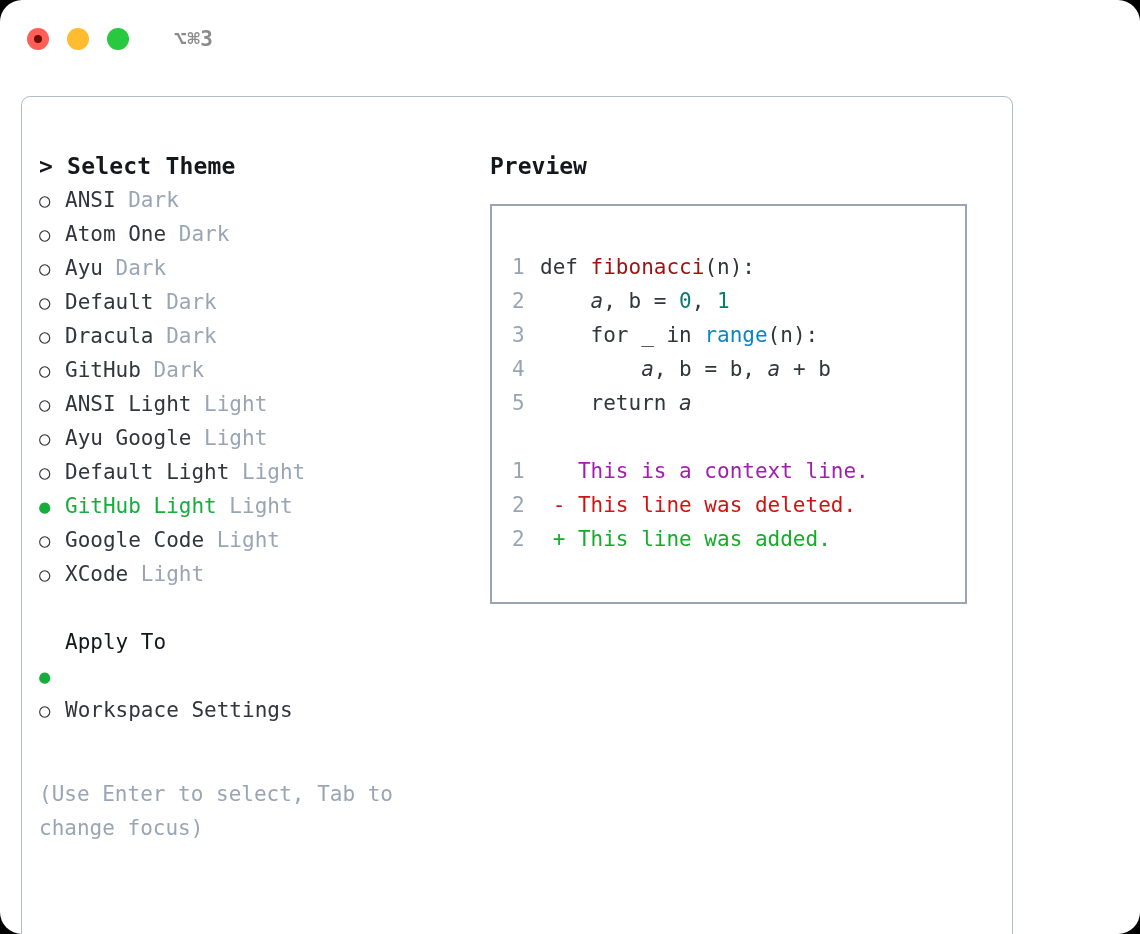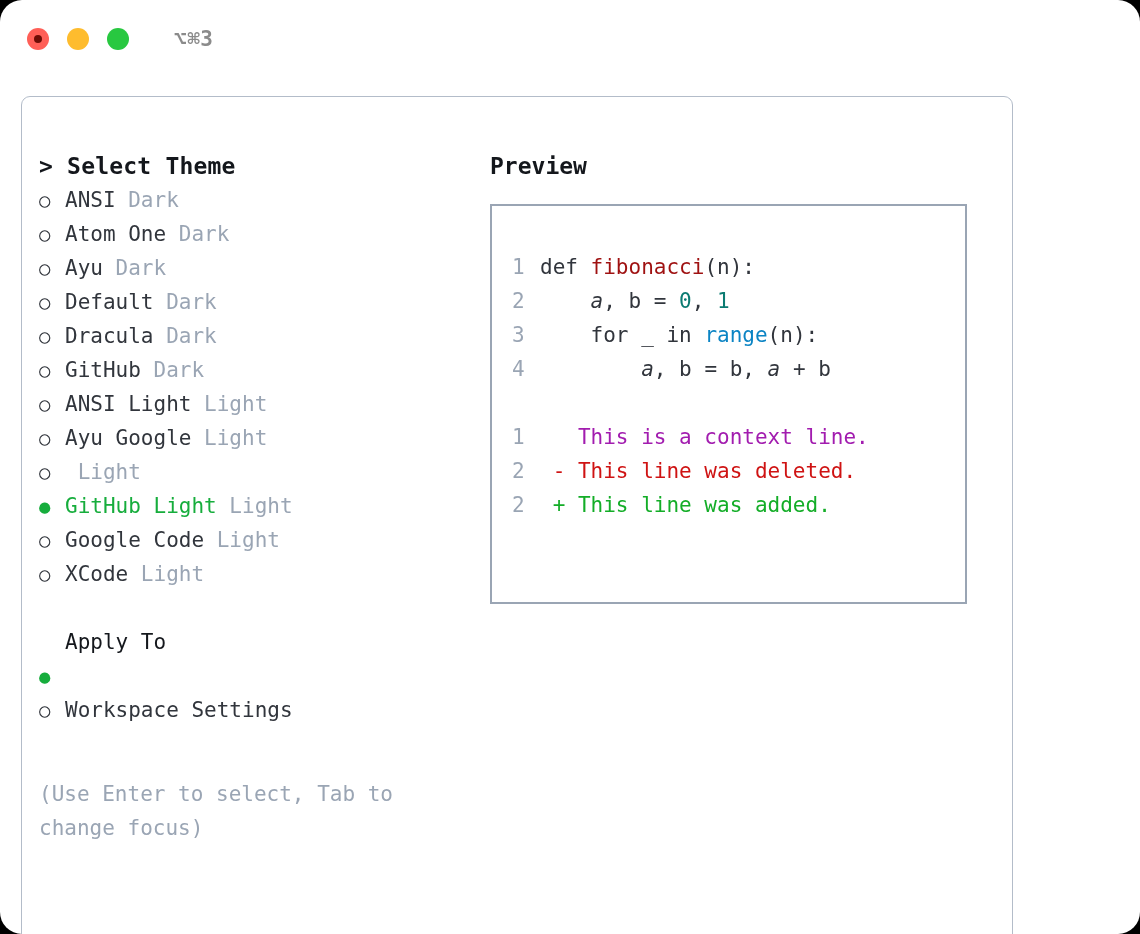--- a/index.html
+++ b/index.html
@@ -210,21 +210,21 @@
 
         <div class="theme-list" id="theme-list">
             <div class="row"><span class="bullet">○</span><span class="row-name">ANSI</span><span class="row-tag"> Dark</span></div>
             <div class="row"><span class="bullet">○</span><span class="row-name">Atom One</span><span class="row-tag"> Dark</span></div>
             <div class="row"><span class="bullet">○</span><span class="row-name">Ayu</span><span class="row-tag"> Dark</span></div>
             <div class="row"><span class="bullet">○</span><span class="row-name">Default</span><span class="row-tag"> Dark</span></div>
             <div class="row"><span class="bullet">○</span><span class="row-name">Dracula</span><span class="row-tag"> Dark</span></div>
             <div class="row"><span class="bullet">○</span><span class="row-name">GitHub</span><span class="row-tag"> Dark</span></div>
             <div class="row"><span class="bullet">○</span><span class="row-name">ANSI Light</span><span class="row-tag"> Light</span></div>
             <div class="row"><span class="bullet">○</span><span class="row-name">Ayu Google</span><span class="row-tag"> Light</span></div>
-            <div class="row"><span class="bullet">○</span><span class="row-tag"> Light</span></div>
+            <div class="row"><span class="bullet">○</span><span class="row-name">Default Light</span><span class="row-tag"> Light</span></div>
             <div class="row selected"><span class="bullet sel">●</span><span class="row-name">GitHub Light</span><span class="row-tag"> Light</span></div>
             <div class="row"><span class="bullet">○</span><span class="row-name">Google Code</span><span class="row-tag"> Light</span></div>
             <div class="row"><span class="bullet">○</span><span class="row-name">XCode</span><span class="row-tag"> Light</span></div>
           </div>
 
         <div class="spacer-1"></div>
 
         <div class="section-head">Apply To</div>
 
         <div id="apply-list">
@@ -240,20 +240,21 @@
       <div class="right-col">
 
         <div class="preview-title">Preview</div>
 
         <div class="preview-box">
           <div id="code-block">
               <div class="code-line"><span class="ln">1</span><span>def </span><span class="tok-fn">fibonacci</span><span>(n):</span></div>
               <div class="code-line"><span class="ln">2</span>    <span class="tok-var">a</span><span>, b = </span><span class="tok-num">0</span><span>, </span><span class="tok-num">1</span></div>
               <div class="code-line"><span class="ln">3</span>    <span>for _ in </span><span class="tok-call">range</span><span>(n):</span></div>
               <div class="code-line"><span class="ln">4</span>        <span class="tok-var">a</span><span>, b = b, </span><span class="tok-var">a</span><span> + b</span></div>
+              <div class="code-line"><span class="ln">5</span>    <span>return </span><span class="tok-var">a</span></div>
             </div>
           <div class="gap-line"></div>
           <div id="diff-block">
               <div class="code-line"><span class="ln">1</span><span class="diff-ctx">   This is a context line.</span></div>
               <div class="code-line"><span class="ln">2</span><span class="diff-del"> - This line was deleted.</span></div>
               <div class="code-line"><span class="ln">2</span><span class="diff-add"> + This line was added.</span></div>
             </div>
         </div>
 
       </div>

